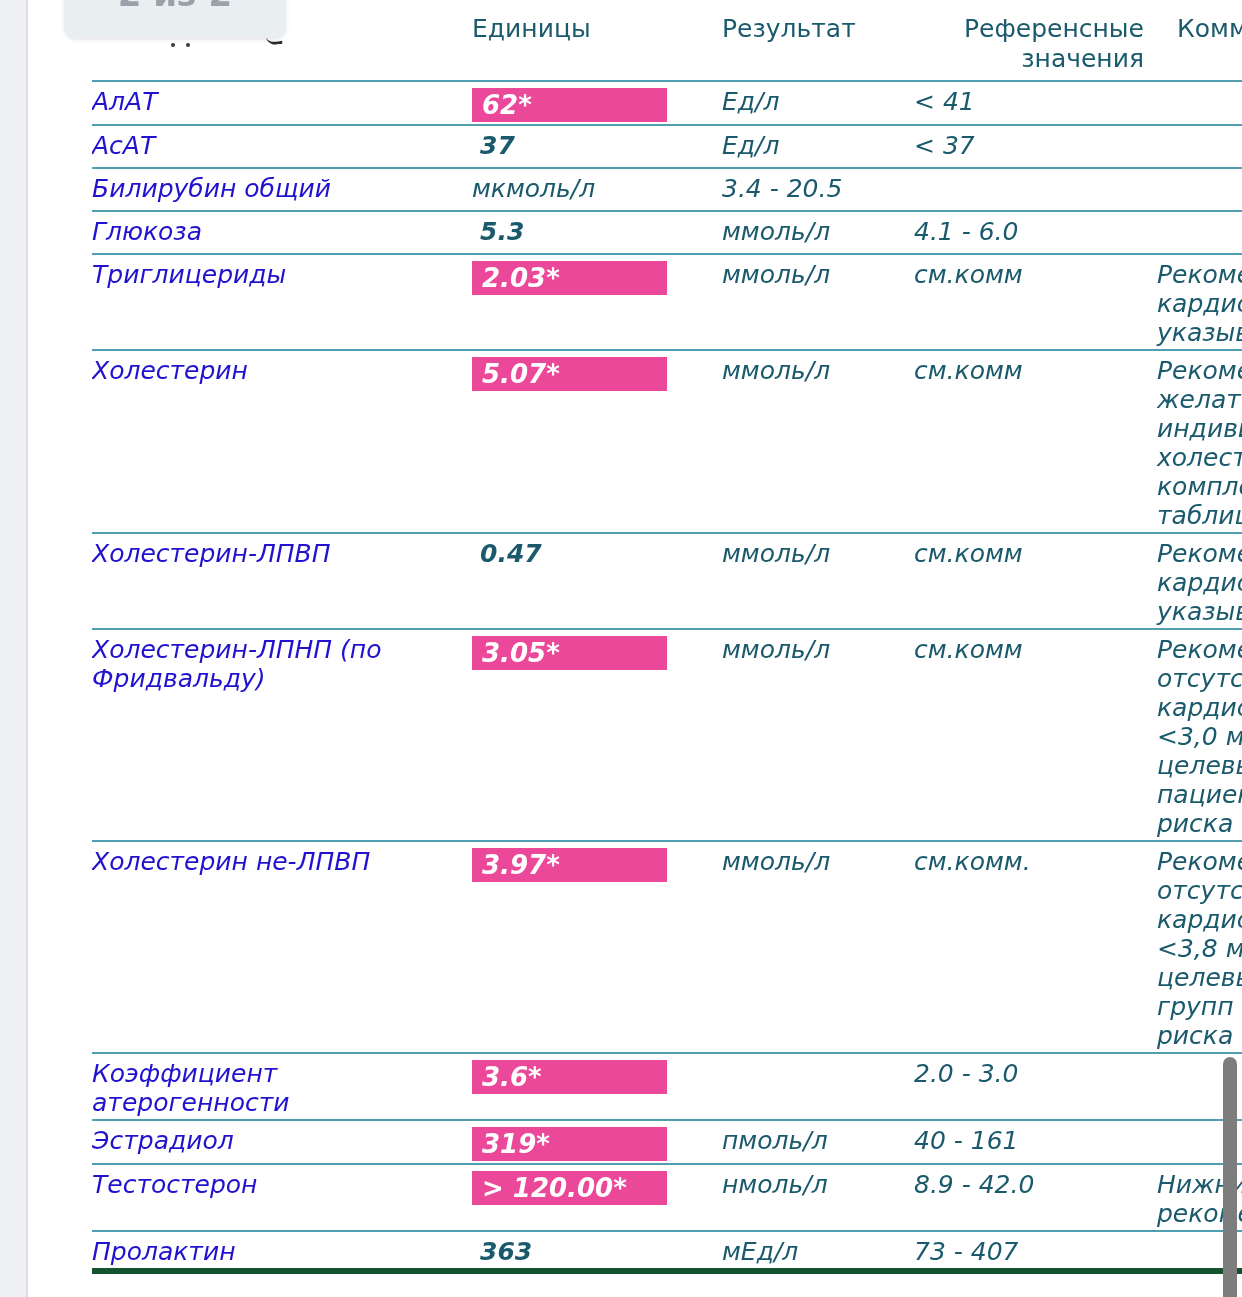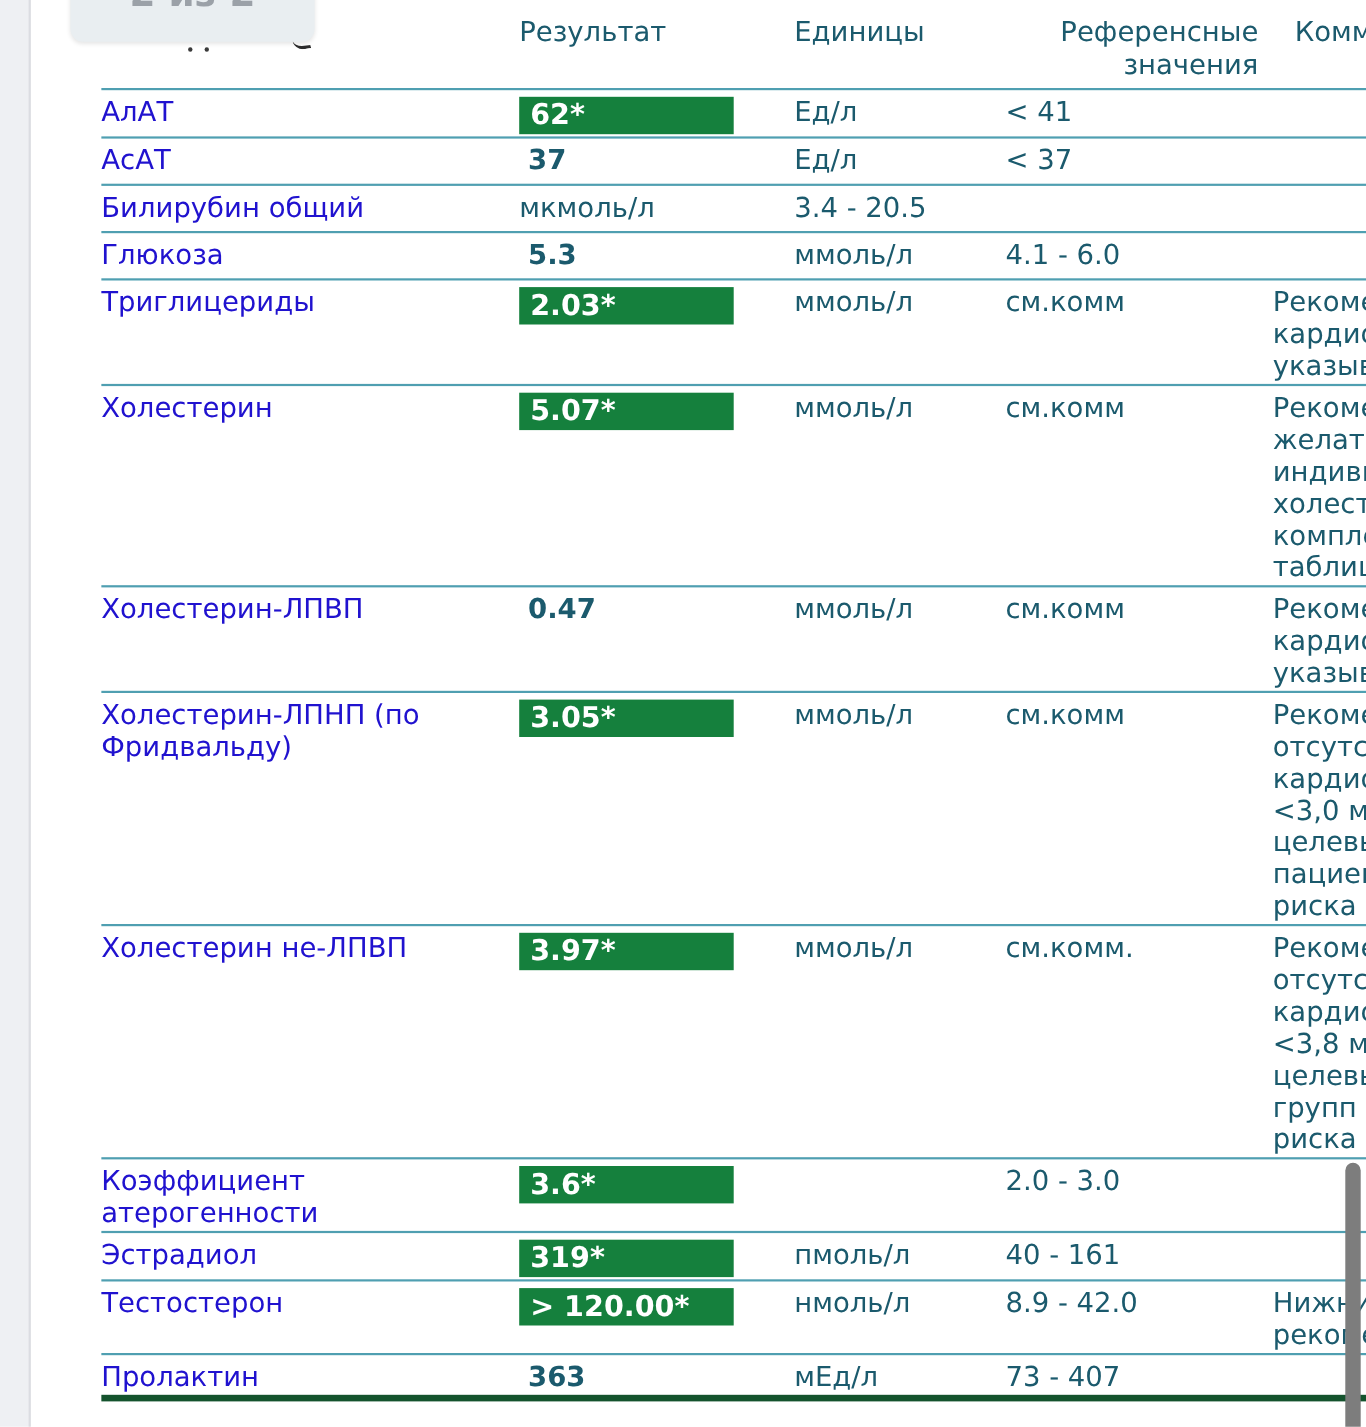--- a/index.html
+++ b/index.html
@@ -42,29 +42,30 @@
     box-sizing:border-box;
   }
   .thead{height:80px;padding-top:14px;}
   .thead .hcell{font-size:25px;line-height:30px;}
   .thead .h-ref{max-width:230px;text-align:right;}
   .thead .h-comment{padding-left:20px;white-space:pre;}
   .row{
     border-top:2px solid #4f9fb1;
     padding:5px 0 2px 0;
     min-height:43px;
+    font-style:italic;
   }
   .row:last-child{border-bottom:6px solid #14532d;}
   .cell{font-size:25px;line-height:29px;}
   .name{color:#2012cf;max-width:330px;}
   .val-plain{font-weight:bold;padding-left:8px;display:inline-block;}
   .val-flag{
     display:inline-block;width:195px;height:34px;box-sizing:border-box;
     margin-top:1px;padding-left:10px;
-    background:#15803d;color:#ffffff;
+    background:#ec4899;color:#ffffff;
     font-weight:bold;font-size:26px;line-height:34px;
   }
   .comment{white-space:pre;overflow:visible;}
   
   .scroll-thumb{
     position:absolute;left:1223px;top:1057px;width:14px;height:240px;
     background:#7d7d7d;border-radius:7px 7px 0 0;z-index:6;
   }
 </style>
 </head>
@@ -76,22 +77,22 @@
   <span>2 из 2</span>
 </div>
 
 <div class="remnant-dot" style="left:171px;top:43px;"></div>
 <div class="remnant-dot" style="left:186px;top:43px;"></div>
 <div class="remnant-curl"></div>
 
 <div class="table">
   <div class="thead">
     <div class="hcell"></div>
+    <div class="hcell">Единицы</div>
     <div class="hcell">Результат</div>
-    <div class="hcell">Единицы</div>
     <div class="hcell h-ref">Референсные значения</div>
     <div class="hcell h-comment">Комм</div>
   </div>
   <div id="tbody">
   <div class="row">
     <div class="cell name">АлАТ</div>
     <div class="cell result"><span class="val-flag">62*</span></div>
     <div class="cell units">Ед/л</div>
     <div class="cell ref">&lt; 41</div>
     <div class="cell comment"></div>

